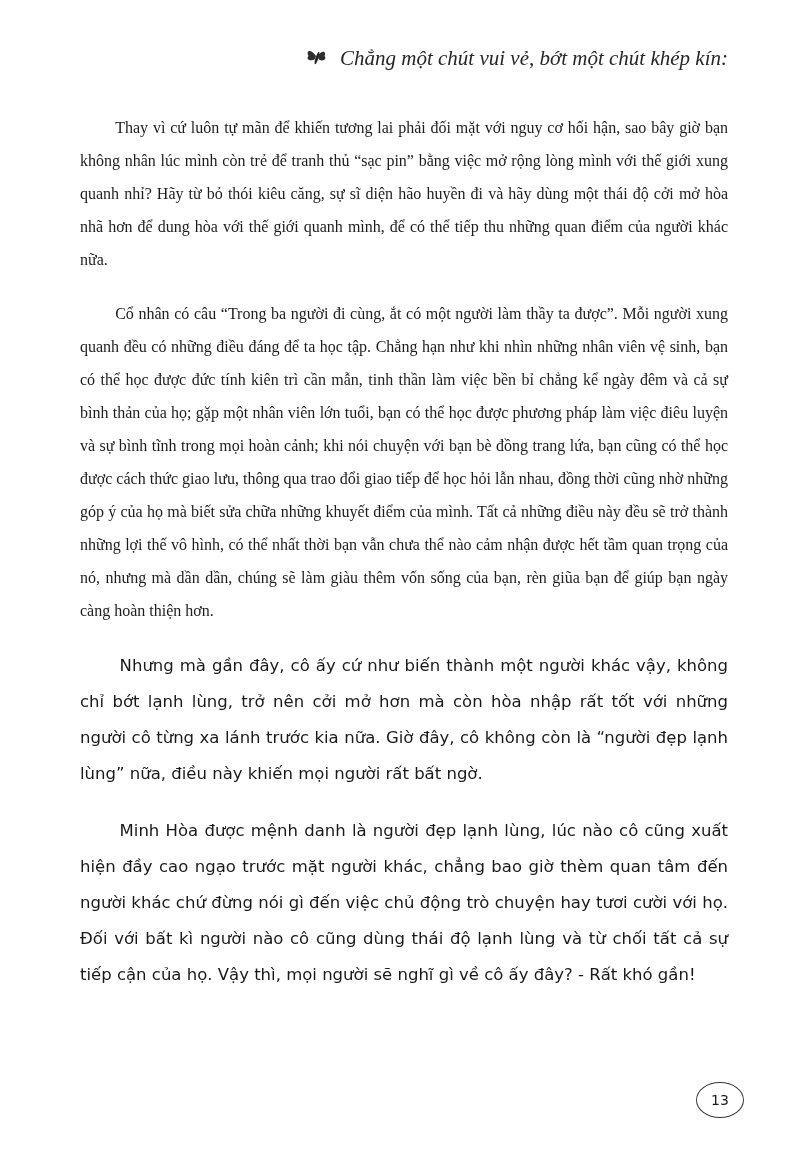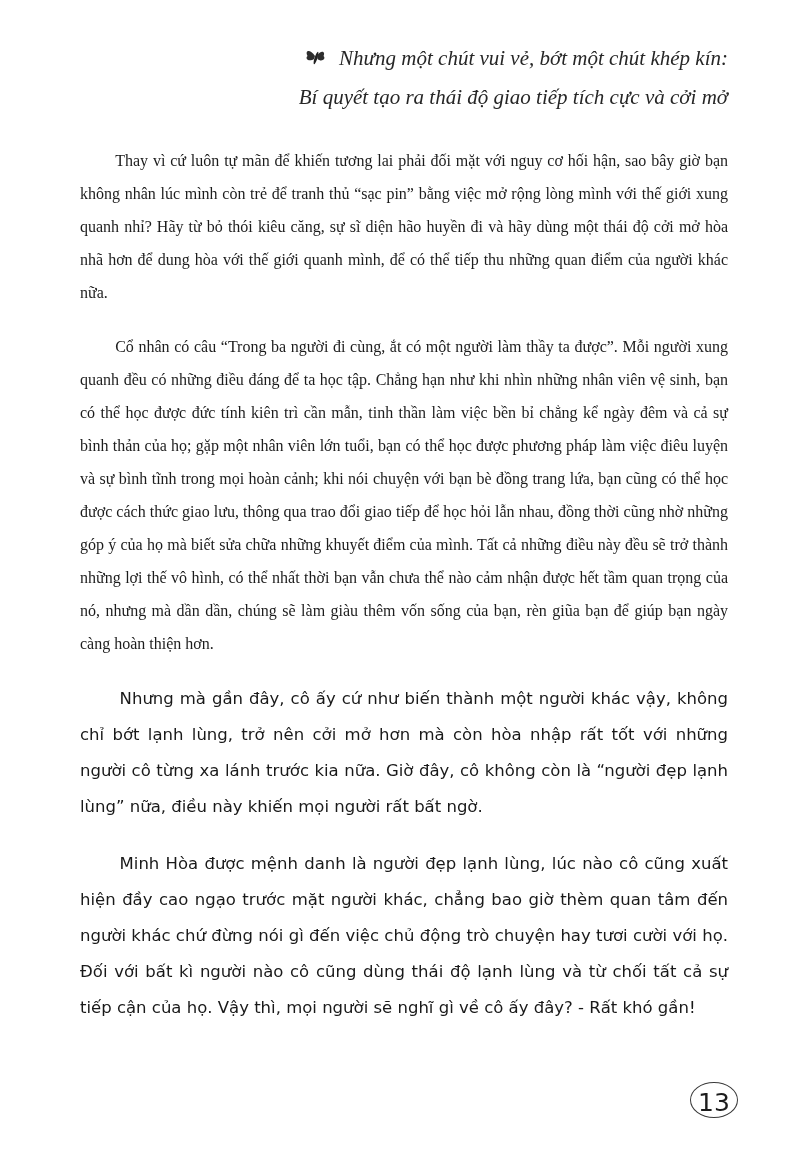--- a/index.html
+++ b/index.html
@@ -52,51 +52,50 @@
     line-height: 36px;
     text-align: justify;
     text-indent: 2.4em;
     color: #191919;
   }
   .story-block {
     margin-top: 6px;
   }
   .page-number {
     position: absolute;
-    right: 62px;
+    right: 56px;
     bottom: 36px;
     width: 48px;
     height: 36px;
     border: 1.6px solid #3a3a3a;
     border-radius: 50%;
     display: flex;
-    align-items: flex-end;
+    align-items: center;
     justify-content: center;
     font-family: "DejaVu Sans", sans-serif;
-    font-size: 25px;
+    font-size: 14px;
     color: #1c1c1c;
     box-sizing: border-box;
   }
 </style>
 </head>
 <body>
 
 <div class="page">
 
   <div class="header">
     <div class="line1">
       <span class="butterfly">
         <svg viewBox="0 0 26 26" width="26" height="26" aria-hidden="true">
           <ellipse cx="13" cy="13" rx="1.4" ry="6.5" fill="#222" transform="rotate(18 13 13)"></ellipse>
           <path d="M12 11 C7 3.5, 1.5 5.5, 4.5 11 C1.5 13.5, 6 17.5, 11 14 Z" fill="#2e2e2e"></path>
           <path d="M14 11 C17.5 4.5, 23 6, 20.5 11 C23.5 14, 18.5 17.5, 14.5 14 Z" fill="#2e2e2e"></path>
         </svg>
-      </span><span>Nhưng một chút vui vẻ, bớt một chút khép kín:</span>
+      </span><span>Chẳng một chút vui vẻ, bớt một chút khép kín:</span>
     </div>
-    <div class="line2">Bí quyết tạo ra thái độ giao tiếp tích cực và cởi mở</div>
   </div>
 
   <div class="body-text">
     <p class="para">Thay vì cứ luôn tự mãn để khiến tương lai phải đối mặt với nguy cơ hối hận, sao bây giờ bạn không nhân lúc mình còn trẻ để tranh thủ “sạc pin” bằng việc mở rộng lòng mình với thế giới xung quanh nhỉ? Hãy từ bỏ thói kiêu căng, sự sĩ diện hão huyền đi và hãy dùng một thái độ cởi mở hòa nhã hơn để dung hòa với thế giới quanh mình, để có thể tiếp thu những quan điểm của người khác nữa.</p>
     <p class="para">Cổ nhân có câu “Trong ba người đi cùng, ắt có một người làm thầy ta được”. Mỗi người xung quanh đều có những điều đáng để ta học tập. Chẳng hạn như khi nhìn những nhân viên vệ sinh, bạn có thể học được đức tính kiên trì cần mẫn, tinh thần làm việc bền bỉ chẳng kể ngày đêm và cả sự bình thản của họ; gặp một nhân viên lớn tuổi, bạn có thể học được phương pháp làm việc điêu luyện và sự bình tĩnh trong mọi hoàn cảnh; khi nói chuyện với bạn bè đồng trang lứa, bạn cũng có thể học được cách thức giao lưu, thông qua trao đổi giao tiếp để học hỏi lẫn nhau, đồng thời cũng nhờ những góp ý của họ mà biết sửa chữa những khuyết điểm của mình. Tất cả những điều này đều sẽ trở thành những lợi thế vô hình, có thể nhất thời bạn vẫn chưa thể nào cảm nhận được hết tầm quan trọng của nó, nhưng mà dần dần, chúng sẽ làm giàu thêm vốn sống của bạn, rèn giũa bạn để giúp bạn ngày càng hoàn thiện hơn.</p>
 
     <div class="story-block">
       <p class="story">Nhưng mà gần đây, cô ấy cứ như biến thành một người khác vậy, không chỉ bớt lạnh lùng, trở nên cởi mở hơn mà còn hòa nhập rất tốt với những người cô từng xa lánh trước kia nữa. Giờ đây, cô không còn là “người đẹp lạnh lùng” nữa, điều này khiến mọi người rất bất ngờ.</p>
       <p class="story">Minh Hòa được mệnh danh là người đẹp lạnh lùng, lúc nào cô cũng xuất hiện đầy cao ngạo trước mặt người khác, chẳng bao giờ thèm quan tâm đến người khác chứ đừng nói gì đến việc chủ động trò chuyện hay tươi cười với họ. Đối với bất kì người nào cô cũng dùng thái độ lạnh lùng và từ chối tất cả sự tiếp cận của họ. Vậy thì, mọi người sẽ nghĩ gì về cô ấy đây? - Rất khó gần!</p>
     </div>

